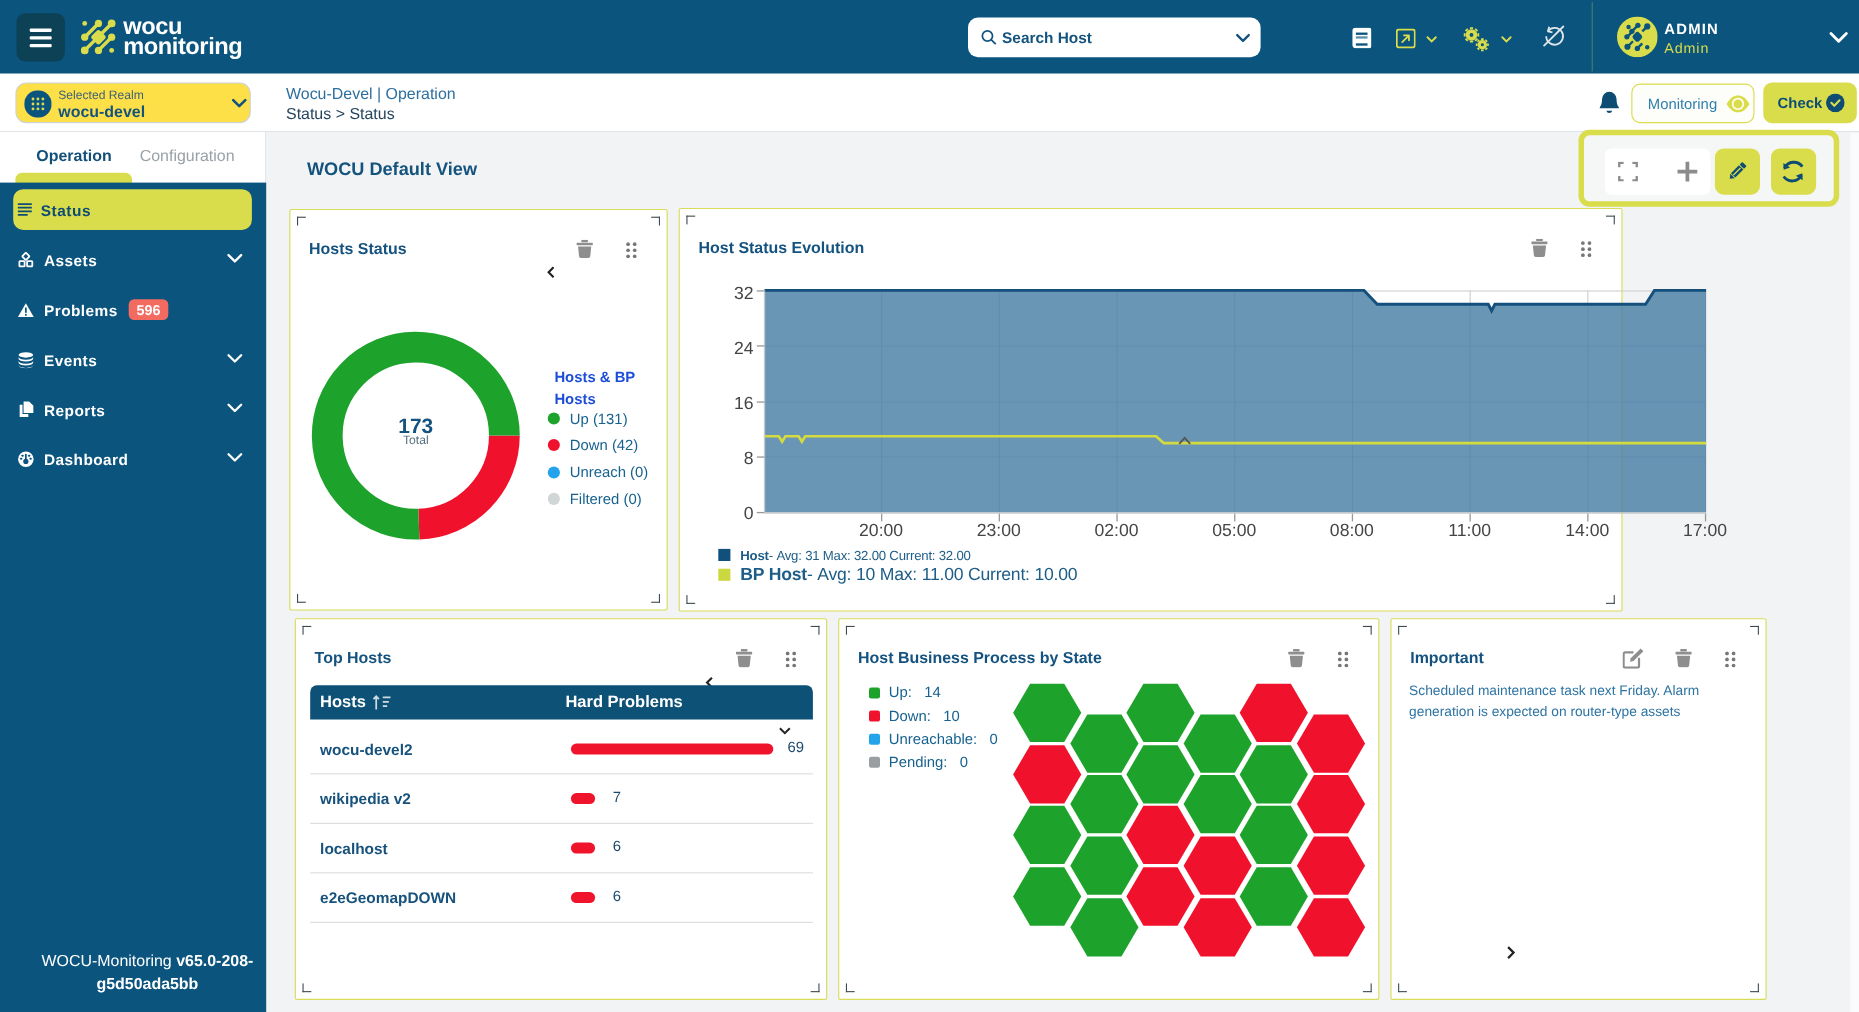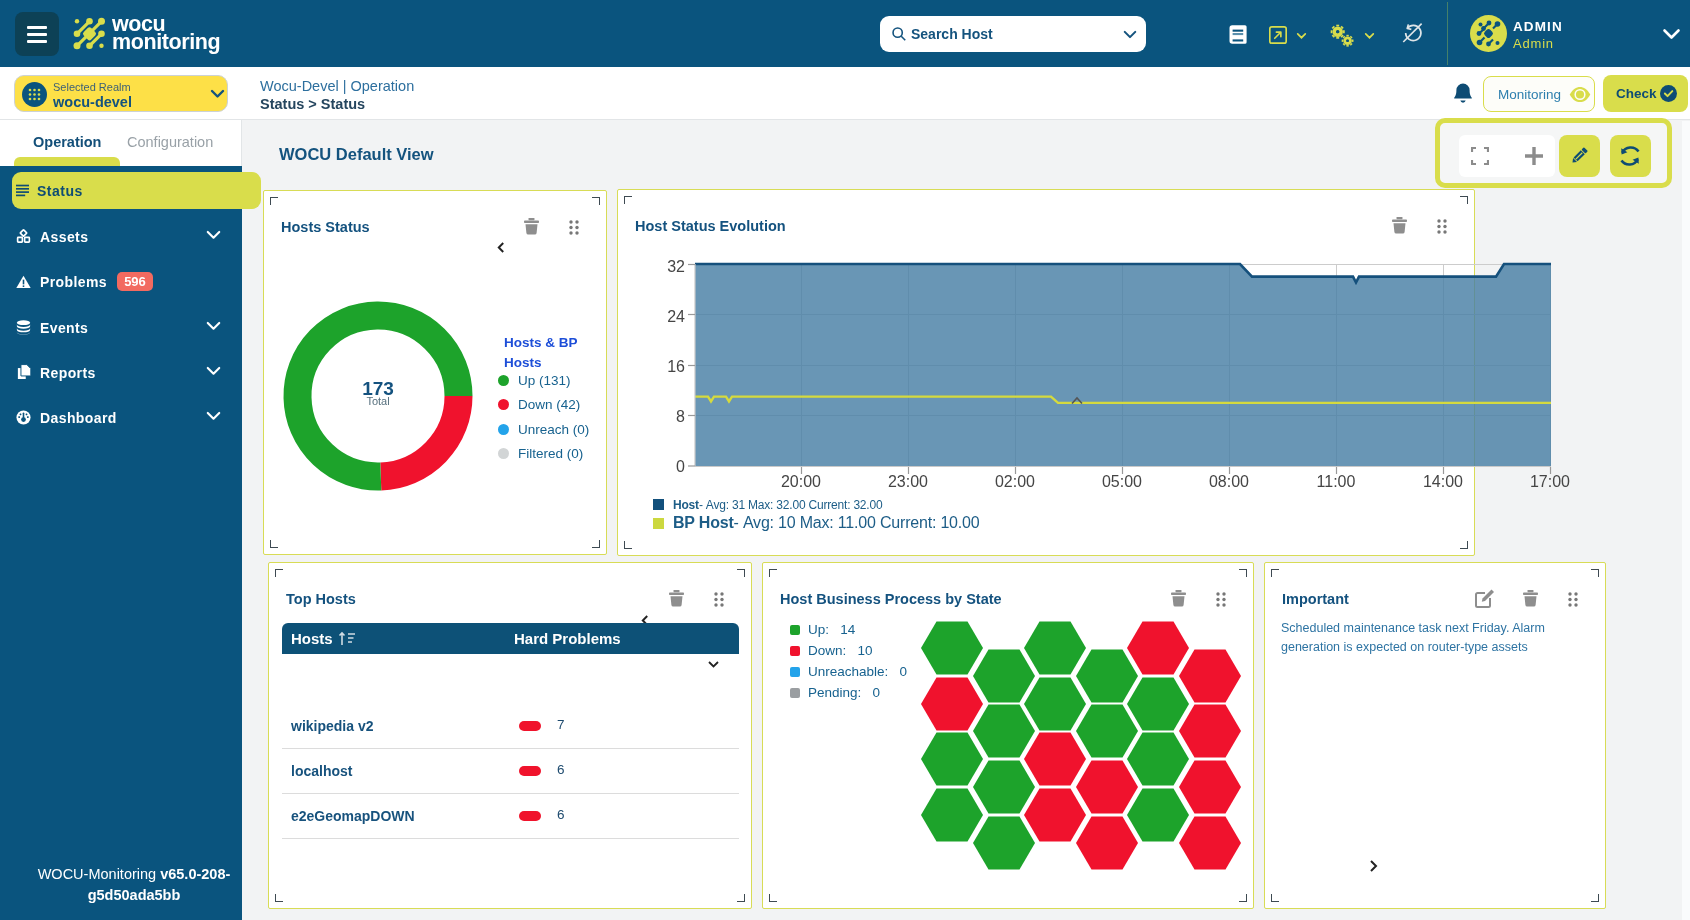--- a/index.html
+++ b/index.html
@@ -17,32 +17,32 @@
 
 #usersep { position:absolute; left:1447px; top:2px; width:1px; height:63px; background:#45806a; }
 #uname { position:absolute; left:1513px; top:19px; color:#fff; font-size:13.5px; font-weight:700; letter-spacing:1.1px; }
 #urole { position:absolute; left:1513px; top:36px; color:#d9dd4b; font-size:13px; letter-spacing:0.8px; }
 
 #subhead { position:absolute; left:0; top:67px; width:1690px; height:53px; background:#fff; border-bottom:1px solid #e2e5e7; }
 #realm { position:absolute; left:14px; top:75px; width:214px; height:37px; background:#fde047; border:1px solid #ccd2d6; border-radius:10px; }
 #realm .lab { position:absolute; left:38px; top:5px; font-size:11px; color:#3d6076; }
 #realm .val { position:absolute; left:38px; top:18px; font-size:14.5px; font-weight:700; color:#14537e; }
 #crumb1 { position:absolute; left:260px; top:78px; font-size:14.5px; color:#2d6f9e; }
-#crumb2 { position:absolute; left:260px; top:96px; font-size:14.5px; font-weight:700; color:#24455e; }
+#crumb2 { position:absolute; left:260px; top:96px; font-size:14.5px; font-weight:400; color:#24455e; }
 .btn-mon { position:absolute; left:1483px; top:76px; width:112px; height:36px; background:#fdfdf9; border:1.5px solid #d9dd4b; border-radius:8px; }
 .btn-mon span { position:absolute; left:14px; top:10px; font-size:13.5px; color:#2e7fae; }
 .btn-check { position:absolute; left:1603px; top:75px; width:85px; height:37px; background:#d9dd4b; border-radius:8px; }
 .btn-check span { position:absolute; left:13px; top:11px; font-size:13.5px; font-weight:700; color:#0e4c74; }
 
 #sidebar { position:absolute; left:0; top:120px; width:242px; height:800px; background:#fff; border-right:1px solid #e2e5e7; }
 #tab-op { position:absolute; left:33px; top:134px; font-size:14.5px; font-weight:700; color:#134f79; }
 #tab-conf { position:absolute; left:127px; top:134px; font-size:14.5px; color:#99a1a7; }
 #tab-ind { position:absolute; left:14px; top:157px; width:106px; height:14px; background:#d9dd4b; border-radius:6px 6px 0 0; }
 #sidepanel { position:absolute; left:0; top:166px; width:242px; height:754px; background:#0a547e; }
-#status-pill { position:absolute; left:12px; top:172px; width:249px; height:37px; background:#d9dd4b; border-radius:9px; }
+#status-pill { position:absolute; left:12px; top:172px; width:217px; height:37px; background:#d9dd4b; border-radius:9px; }
 #status-pill .t { position:absolute; left:25px; top:11px; font-size:14px; font-weight:700; color:#0e4c74; letter-spacing:0.5px; }
 .mitem { position:absolute; left:0; width:242px; height:30px; color:#fff; }
 .mitem .t { position:absolute; left:40px; top:5px; font-size:14px; font-weight:700; color:#fff; letter-spacing:0.4px; }
 #badge596 { position:absolute; left:117px; top:272px; width:36px; height:19px; background:#f26a60; border-radius:5px; color:#fff; font-size:13px; font-weight:700; text-align:center; line-height:19px; }
 #version { position:absolute; left:0; top:864px; width:268px; text-align:center; color:#fff; font-size:14.5px; line-height:21px; }
 #vtitle { position:absolute; left:279px; top:145px; font-size:16.5px; font-weight:700; color:#14537e; }
 
 #toolhl { position:absolute; left:1435px; top:118px; width:237px; height:70px; border:5px solid #d9dd4b; border-radius:10px; background:#f5f6f6; }
 #toolwhite { position:absolute; left:1459px; top:135px; width:96px; height:42px; background:#fff; border-radius:6px; }
 .toolbtn { position:absolute; top:135px; width:41px; height:42px; background:#d9dd4b; border-radius:8px; }
@@ -512,20 +512,25 @@
         <g stroke="#cfdbe3" stroke-width="1.6" fill="none">
           <path d="M4 14 V2 M1.5 4.5 4 2 6.5 4.5"></path>
           <path d="M10 3 H17 M10 7 H15.5 M10 11 H14"></path>
         </g>
       </svg>
     <span style="position:absolute;left:232px;top:7px">Hard Problems</span>
     </div>
   <svg class="abs" style="left:438px;top:97px" width="13" height="9" viewBox="0 0 13 9">
       <path d="M2 2 6.5 6.5 11 2" fill="none" stroke="#222" stroke-width="1.8"></path>
     </svg>
+  <div class="throw" style="top:96px">
+      <span class="hn">wocu-devel2</span>
+      <span class="tbar" style="width:184px"></span>
+      <span class="tnum" style="left:434px">69</span>
+    </div>
   <div class="throw" style="top:141px">
       <span class="hn">wikipedia v2</span>
       <span class="tbar" style="width:22px"></span>
       <span class="tnum" style="left:275px">7</span>
     </div>
   <div class="throw" style="top:186px">
       <span class="hn">localhost</span>
       <span class="tbar" style="width:22px"></span>
       <span class="tnum" style="left:275px">6</span>
     </div>

